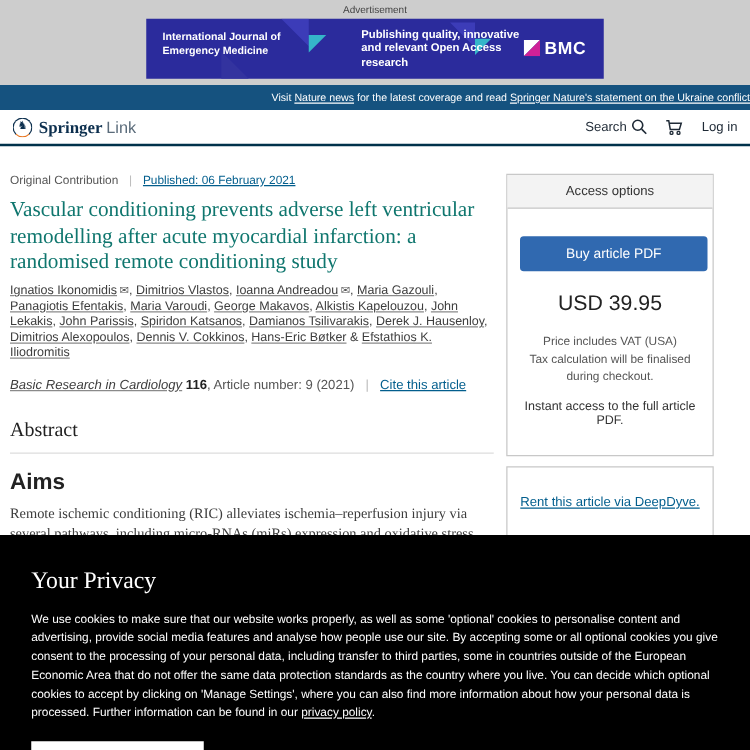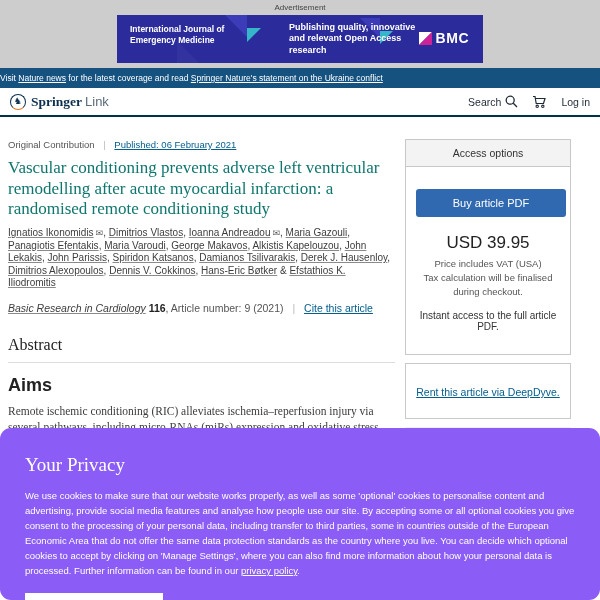--- a/index.html
+++ b/index.html
@@ -20,21 +20,21 @@
   .bmc-text { font-size:14px; font-weight:bold; letter-spacing:0.5px; }
   .tri { position:absolute; width:0; height:0; }
   .tri1 { left:108px; top:0;  border-top:22px solid #3c3cb8; border-left:22px solid transparent; }
   .tri2 { left:130px; top:13px; border-top:14px solid #35b6c9; border-right:14px solid transparent; }
   .tri3 { left:243px; top:3px; border-top:20px solid #3c3cb8; border-left:20px solid transparent; }
   .tri4 { left:263px; top:16px; border-top:13px solid #35b6c9; border-right:13px solid transparent; }
   .tri5 { left:60px; top:26px; border-bottom:22px solid #33339f; border-right:22px solid transparent; }
 
   
   .notice-bar { background:#15527f; color:#fff; height:20px; display:flex;
-    align-items:center; justify-content:flex-start; font-size:8.5px; }
+    align-items:center; justify-content:flex-end; font-size:8.5px; }
   .notice-bar a { color:#fff; text-decoration:underline; cursor:pointer; }
 
   
   .site-header { background:#fff; height:29px; border-bottom:2px solid #01324b;
     display:flex; align-items:center; justify-content:space-between; padding:0 10px; }
   .logo-wrap { display:flex; align-items:center; gap:5px; }
   .logo-circle { width:16px; height:16px; border:1.5px solid #0c2f4e; border-bottom-color:#e87722;
     border-radius:50%; display:flex; align-items:center; justify-content:center;
     font-family:"DejaVu Sans", sans-serif; font-size:9px; color:#0c2f4e; line-height:1; }
   .logo-springer { font-family:"Liberation Serif", serif; font-weight:bold;
@@ -75,37 +75,37 @@
 
   
   .access-box { border:1px solid #c8c8c8; }
   .access-head { background:#f3f3f3; border-bottom:1px solid #c8c8c8; text-align:center;
     font-size:10.5px; color:#333; padding:7px 0; }
   .access-body { padding:16px 10px 12px; text-align:center; }
   .buy-btn { display:block; margin:6px auto 0; width:150px; background:#3069b0; color:#fff;
     border:none; border-radius:3px; font-size:11px; padding:8px 0; cursor:pointer;
     font-family:"Liberation Sans", sans-serif; }
   .price { font-size:17px; color:#222; margin-top:16px; }
-  .vat-note { font-size:9.5px; color:#555; line-height:1.45; margin-top:4px; }
+  .vat-note { font-size:9.5px; color:#555; line-height:1.45; margin-top:14px; }
   .instant-note { font-size:10px; color:#333; margin-top:12px; margin-bottom:10px; }
   .rent-box { border:1px solid #c8c8c8; margin-top:8px; padding:18px 10px; text-align:center; }
   .rent-link { font-size:10.5px; color:#025e8d; text-decoration:underline; cursor:pointer; }
   .inst-box { background:#f0f0f0; margin-top:8px; padding:13px 12px; }
   .inst-link { font-size:10.5px; color:#025e8d; text-decoration:underline; cursor:pointer; }
   .tabs { display:flex; margin-top:14px; }
   .tab { flex:1; text-align:center; font-size:10.5px; padding:8px 0; background:#f4f4f4;
     border:1px solid #ccc; margin-left:-1px; color:#2578ad; cursor:pointer; }
   .tab:first-child { margin-left:0; }
   .tab.active { background:#fff; border-bottom:1px solid #fff; color:#333; font-weight:bold; }
   .section-link { display:block; margin-top:10px; padding-left:24px; font-size:11px;
     color:#01324b; cursor:pointer; }
 
   
-  .cookie-banner { position:fixed; left:0; right:0; top:428px; bottom:0; background:#8b5cf6;
-    color:#fff; padding:26px 25px 0;border-radius:11px; }
+  .cookie-banner { position:fixed; left:0; right:0; top:428px; bottom:0; background:#000000;
+    color:#fff; padding:26px 25px 0; }
   .cookie-title { font-family:"Liberation Serif", serif; font-weight:400; font-size:19px; }
   .cookie-text { font-size:9.5px; line-height:1.58; margin-top:12px; max-width:560px; }
   .privacy-link { color:#fff; text-decoration:underline; cursor:pointer; }
   .cookie-actions { display:flex; align-items:center; gap:32px; margin-top:15px; }
   .accept-btn { background:#fff; color:#01324b; font-weight:bold; font-size:10px;
     border:none; padding:9px 24px; cursor:pointer; font-family:"Liberation Sans", sans-serif; }
 </style>
 </head>
 <body>
 

